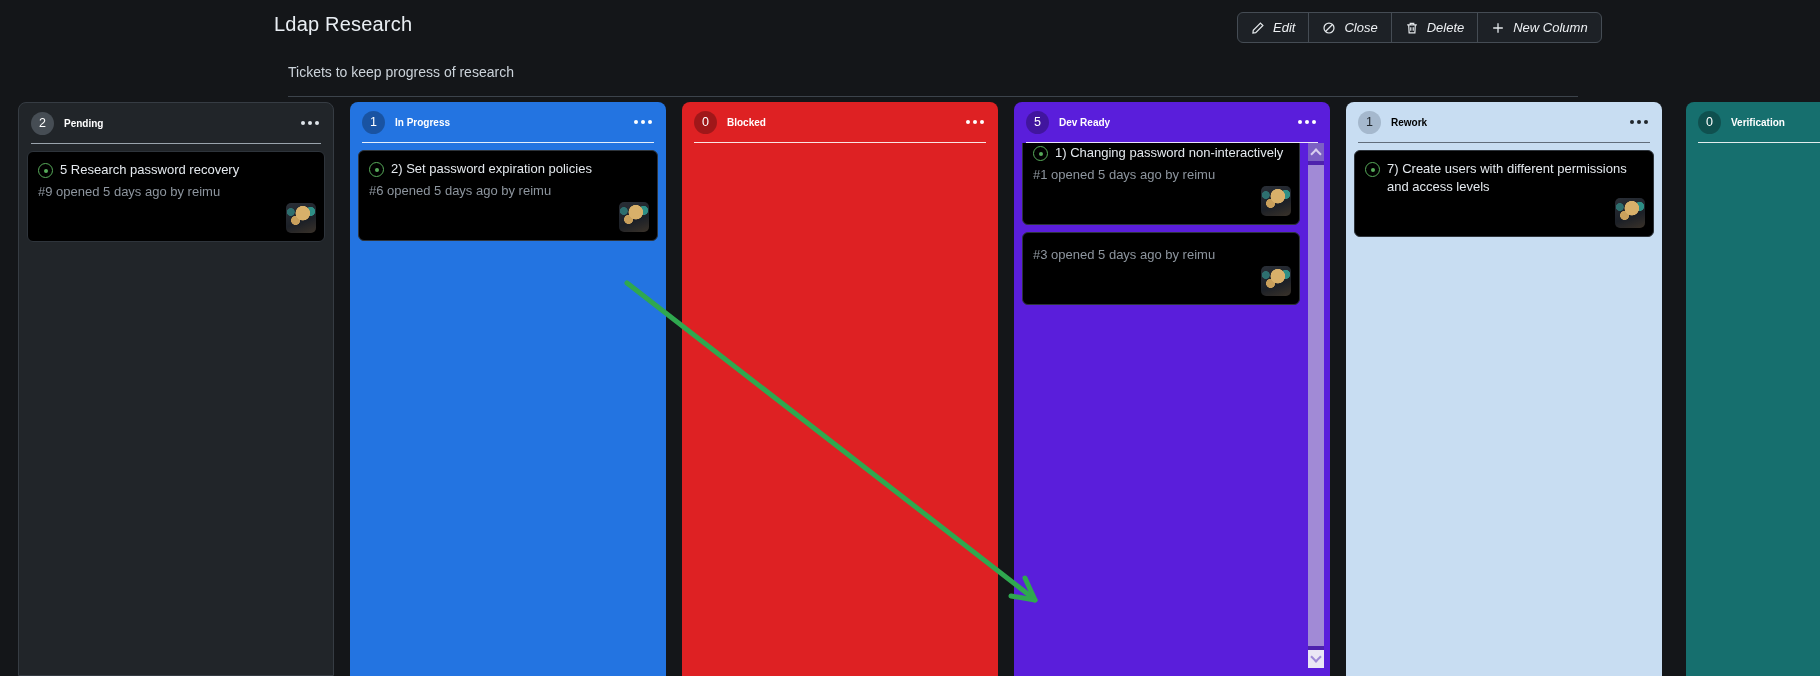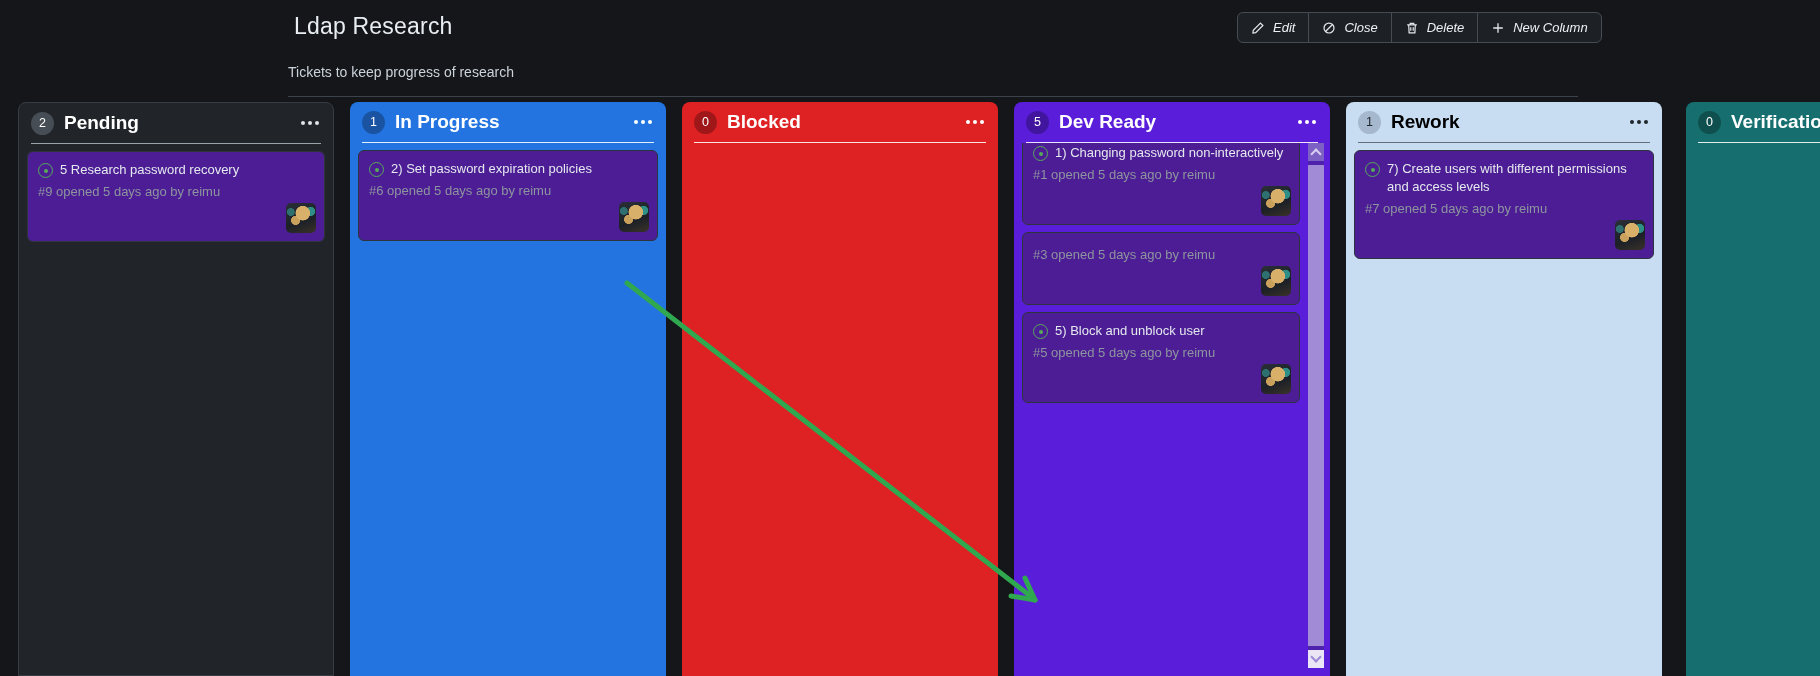--- a/index.html
+++ b/index.html
@@ -1,56 +1,56 @@
 <!DOCTYPE html>
 <html><head>
 <meta charset="utf-8">
 <style>
   html,body{margin:0;padding:0;background:#141619;}
   #page{position:relative;width:1820px;height:676px;overflow:hidden;
         background:#141619;font-family:"Liberation Sans",sans-serif;
         -webkit-font-smoothing:antialiased;}
 
   
-  .page-title{position:absolute;left:294px;top:13px;font-size:23px;font-weight:400;
+  .page-title{position:absolute;left:274px;top:13px;font-size:20px;font-weight:400;
               color:#e9eef3;letter-spacing:.2px;}
   .page-subtitle{position:absolute;left:288px;top:64px;font-size:14px;color:#ccd3da;}
   .header-divider{position:absolute;left:288px;top:96px;width:1290px;height:1px;background:#3c434b;}
 
   .toolbar{position:absolute;left:1237px;top:12px;height:31px;display:flex;
            border:1px solid #454c54;border-radius:6px;background:#1d2126;box-sizing:border-box;font-style:italic;}
   .tb-btn{display:flex;align-items:center;gap:8px;padding:0 13px;font-size:13px;
           color:#edf0f3;border-left:1px solid #454c54;cursor:pointer;white-space:nowrap;}
   .tb-btn:first-child{border-left:none;}
   .tb-btn svg{display:block;}
 
   
   .column{position:absolute;top:102px;height:574px;width:316px;border-radius:8px 8px 0 0;
           box-sizing:border-box;}
   .col--dark{border:1px solid #363c43;}
   .col-header{height:40px;display:flex;align-items:center;gap:10px;padding:0 12px;}
   .badge{width:23px;height:23px;border-radius:50%;display:flex;align-items:center;
          justify-content:center;font-size:12.5px;background:rgba(0,0,0,.28);color:#fff;flex:0 0 auto;}
   .col--dark .badge{background:#464d54;}
   .col--light .badge{background:rgba(40,55,72,.22);color:#20262c;}
-  .col-title{font-size:19px;font-weight:600;color:#fff;}
+  .col-title{font-size:10px;font-weight:600;color:#fff;}
   .col--light .col-title{color:#000000;}
   .dots{margin-left:auto;width:4px;height:4px;border-radius:50%;background:currentColor;
         box-shadow:7px 0 0 currentColor,14px 0 0 currentColor;color:#fff;margin-right:16px;cursor:pointer;}
   .col--dark .dots{color:#dfe5ea;}
   .col--light .dots{color:#20262c;}
   .col-divider{height:1px;margin:0 12px;background:rgba(255,255,255,.88);}
   .col--dark .col-divider{background:#9aa3ac;}
   .col--light .col-divider{background:rgba(28,35,43,.6);}
   .col-body{position:relative;padding:7px 8px;overflow:hidden;height:526px;box-sizing:border-box;}
   .col-body--scroll{padding-right:30px;}
   .col-body--scroll .card:first-child{margin-top:-16px;}
 
   
-  .card{position:relative;background:#4c1d95;border:1px solid #2e343b;border-radius:6px;
+  .card{position:relative;background:#000000;border:1px solid #2e343b;border-radius:6px;
         padding:9px 10px 40px 10px;margin-bottom:7px;cursor:pointer;}
   .card-title-row{display:flex;gap:7px;}
   .issue-icon{flex:0 0 auto;width:13px;height:13px;margin-top:2px;border:1.5px solid currentColor;
               border-radius:50%;position:relative;box-sizing:content-box;}
   .issue-icon::after{content:"";position:absolute;inset:0;margin:auto;width:4px;height:4px;
                      border-radius:50%;background:currentColor;}
   .card-title{font-size:13px;line-height:18px;color:#e4e9ee;}
   .card-meta{margin-top:4px;font-size:13px;line-height:18px;color:#8d959e;}
   .avatar{position:absolute;right:8px;bottom:8px;width:30px;height:30px;border-radius:5px;
           background:
@@ -172,28 +172,20 @@
           <span class="issue-icon" style="color: rgb(87, 171, 90);"></span>
           <span class="card-title">1) Changing password non-interactively</span>
         </div>
         <div class="card-meta">#1 opened 5 days ago by reimu</div>
         <span class="avatar"></span>
       </article>
       <article class="card">
         <div class="card-meta">#3 opened 5 days ago by reimu</div>
         <span class="avatar"></span>
       </article>
-      <article class="card">
-        <div class="card-title-row">
-          <span class="issue-icon" style="color: rgb(87, 171, 90);"></span>
-          <span class="card-title">5) Block and unblock user</span>
-        </div>
-        <div class="card-meta">#5 opened 5 days ago by reimu</div>
-        <span class="avatar"></span>
-      </article>
     </div>
     <div class="vscrollbar">
       <div class="scroll-btn up">
           <span class="chev chev-up"></span>
         </div>
       <div class="scroll-thumb"></div>
       <div class="scroll-btn down">
           <span class="chev chev-down"></span>
         </div>
     </div>
@@ -205,21 +197,20 @@
       <span class="col-title">Rework</span>
       <span class="dots"></span>
     </header>
     <div class="col-divider"></div>
     <div class="col-body">
       <article class="card">
         <div class="card-title-row">
           <span class="issue-icon" style="color: rgb(87, 171, 90);"></span>
           <span class="card-title">7) Create users with different permissions and access levels</span>
         </div>
-        <div class="card-meta">#7 opened 5 days ago by reimu</div>
         <span class="avatar"></span>
       </article>
     </div>
   </section>
 
   <section class="column" style="left: 1686px; background: rgb(22, 111, 110);">
     <header class="col-header">
       <span class="badge">0</span>
       <span class="col-title">Verification</span>
 

